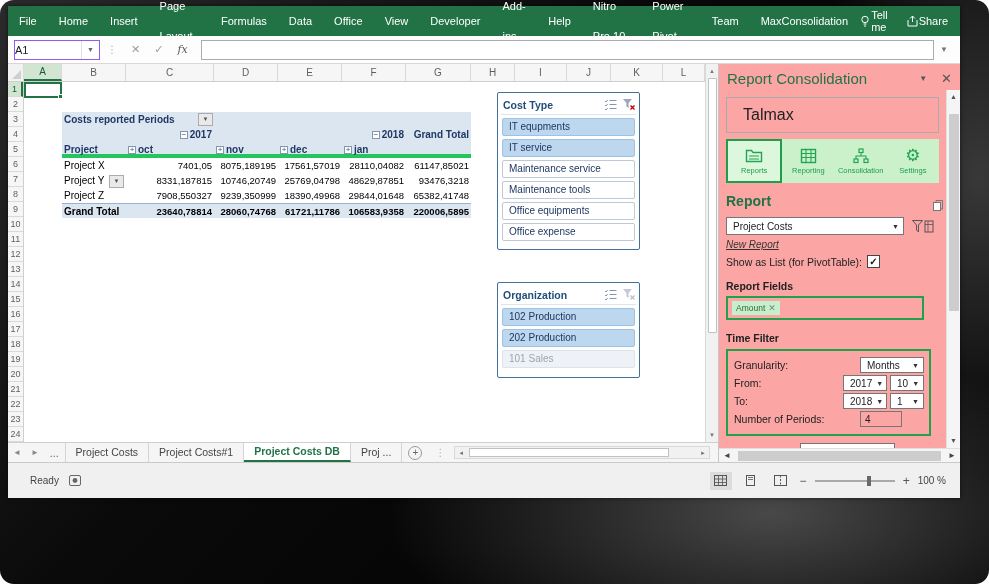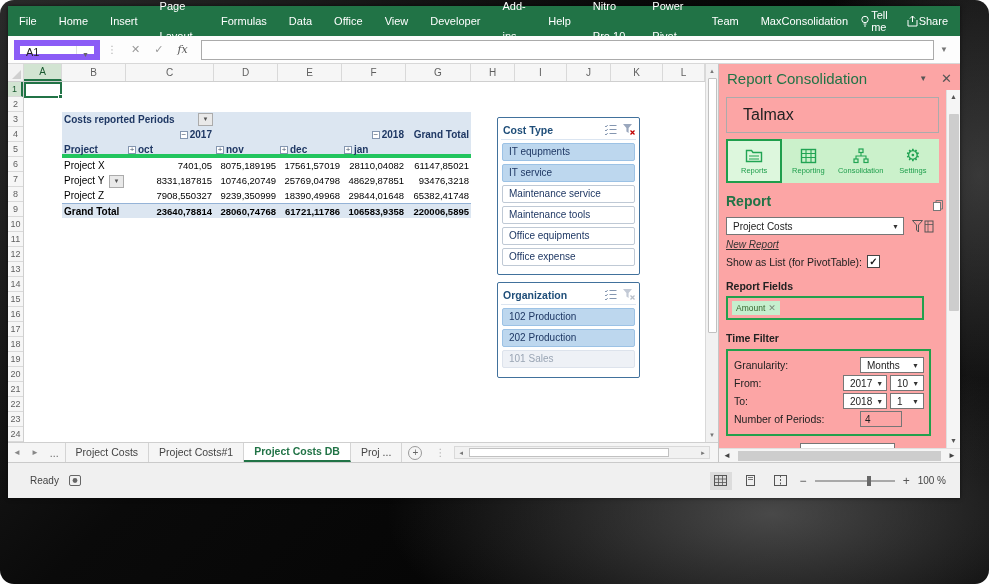--- a/index.html
+++ b/index.html
@@ -13,21 +13,21 @@
   .win{ position:absolute; left:8px; top:6px; width:952px; height:492px; background:#fff; display:flex; flex-direction:column; box-shadow:0 0 4px rgba(0,0,0,.6); }
 
   
   .ribbon{ height:30px; background:#217346; display:flex; align-items:center; color:#fff; font-size:11px; flex:0 0 auto; }
   .rtab{ padding:0 11px; line-height:30px; cursor:default; }
   .ribbon-right{ margin-left:auto; display:flex; align-items:center; gap:18px; padding-right:12px; }
   .rflat{ display:flex; align-items:center; }
 
   
   .fbar{ height:28px; background:#fdfdfd; border-bottom:1px solid #d8d8d8; display:flex; align-items:center; padding:0 6px; flex:0 0 auto; }
-  .namebox{ width:86px; height:20px; border:6px solid #8b5cf6; background:#fff; font-size:11px; color:#222; display:flex; padding-left:6px; }
+  .namebox{ width:86px; height:20px; border:1px solid #8b5cf6; background:#fff; font-size:11px; color:#222; display:flex; align-items:center; }
   .namebox .chev{ margin-left:auto; font-size:7px; color:#666; padding:0 5px; border-left:1px solid #e0e0e0; line-height:18px;}
   .dots{ color:#b0b0b0; font-size:10px; padding:0 7px; }
   .fbtn{ color:#9a9a9a; font-size:11px; padding:0 7px; }
   .fx{ font-family:"DejaVu Serif", serif; font-style:italic; color:#555; }
   .finput{ flex:1; height:20px; border:1px solid #ababab; background:#fff; margin-left:6px; }
   .fexpand{ color:#777; font-size:8px; padding:0 6px; }
 
   
   .content-row{ flex:1; display:flex; min-height:0; }
   .leftcol{ width:710px; display:flex; flex-direction:column; }
@@ -294,21 +294,21 @@
                 <div class="prow total">
                   <div class="pc" style="width:64px">Grand Total</div>
                   <div class="pc num" style="width:88px">23640,78814</div>
                   <div class="pc num" style="width:64px">28060,74768</div>
                   <div class="pc num" style="width:64px">61721,11786</div>
                   <div class="pc num" style="width:64px">106583,9358</div>
                   <div class="pc num" style="width:65px">220006,5895</div>
                 </div>
               </div>
 
-              <div class="slicer" style="left:473px; top:35px; width:143px; height:158px;">
+              <div class="slicer" style="left:473px; top:10px; width:143px; height:158px;">
                 <div class="slicer-hd">
                   <span class="slicer-title">Cost Type</span>
                   <span class="slicer-icons">
                     <span>
                           <svg width="13" height="11" viewBox="0 0 13 11">
                             <path d="M1 2l1 1 1.7-2M1 6l1 1 1.7-2M1 10l1 1 1.7-2" stroke="#8496b0" fill="none" stroke-width="1"></path>
                             <path d="M5.5 1.5h7M5.5 5.5h7M5.5 9.5h7" stroke="#8496b0" stroke-width="1"></path>
                           </svg>
                         </span>
                     <span>

